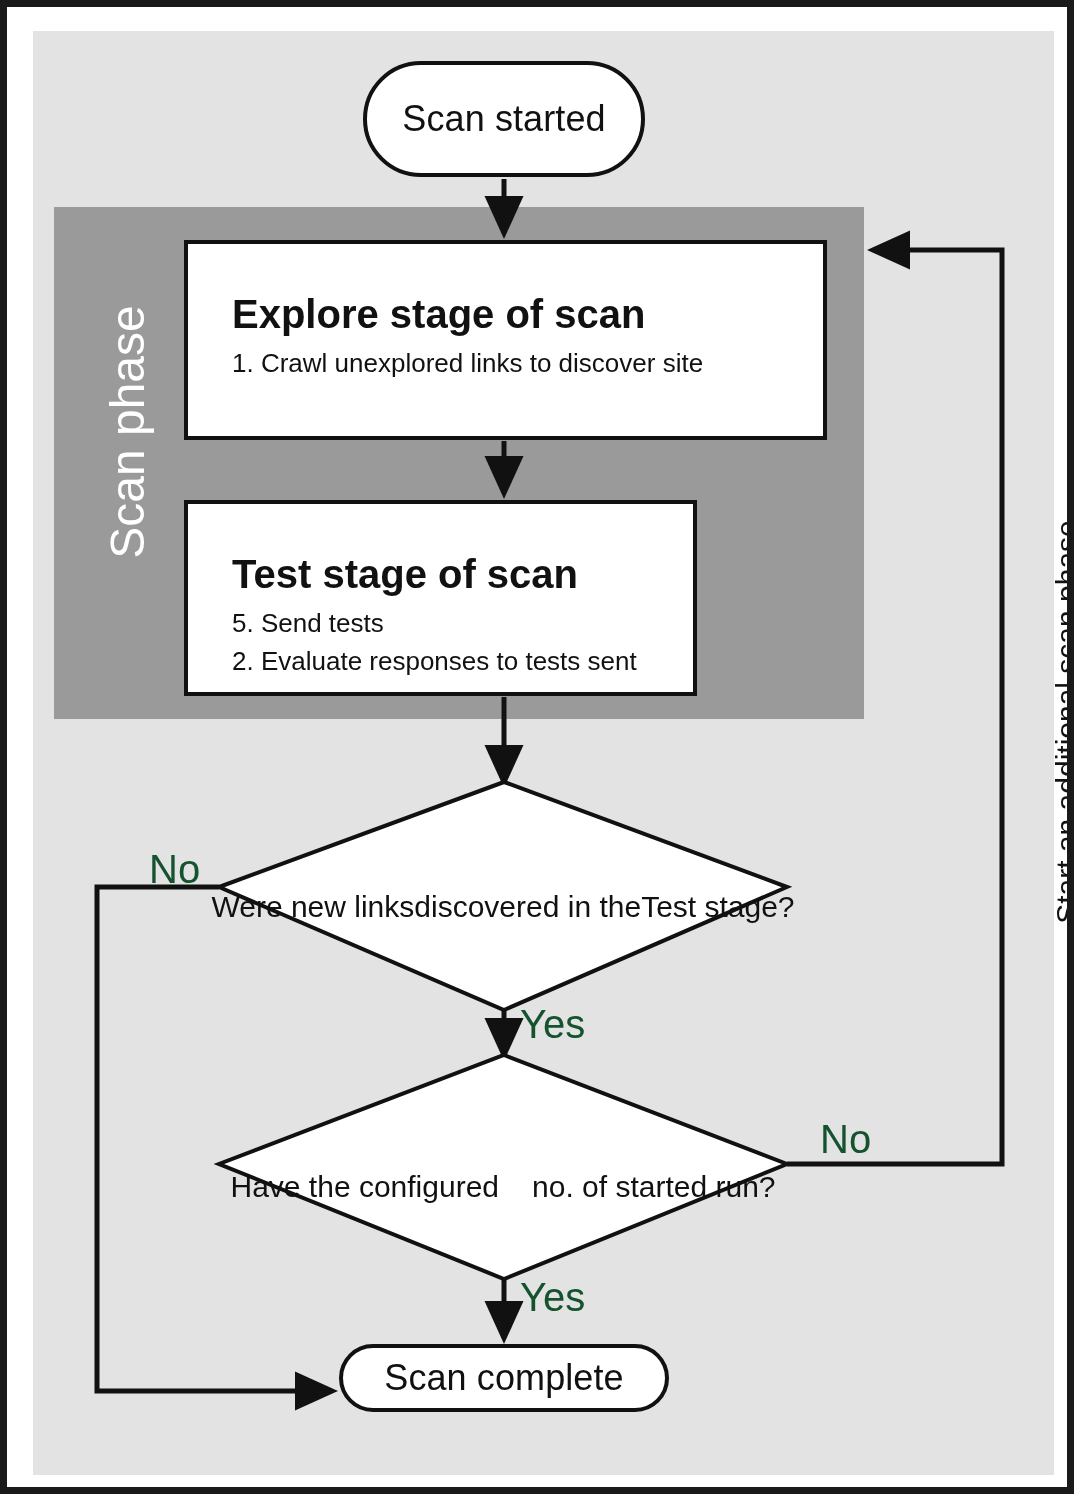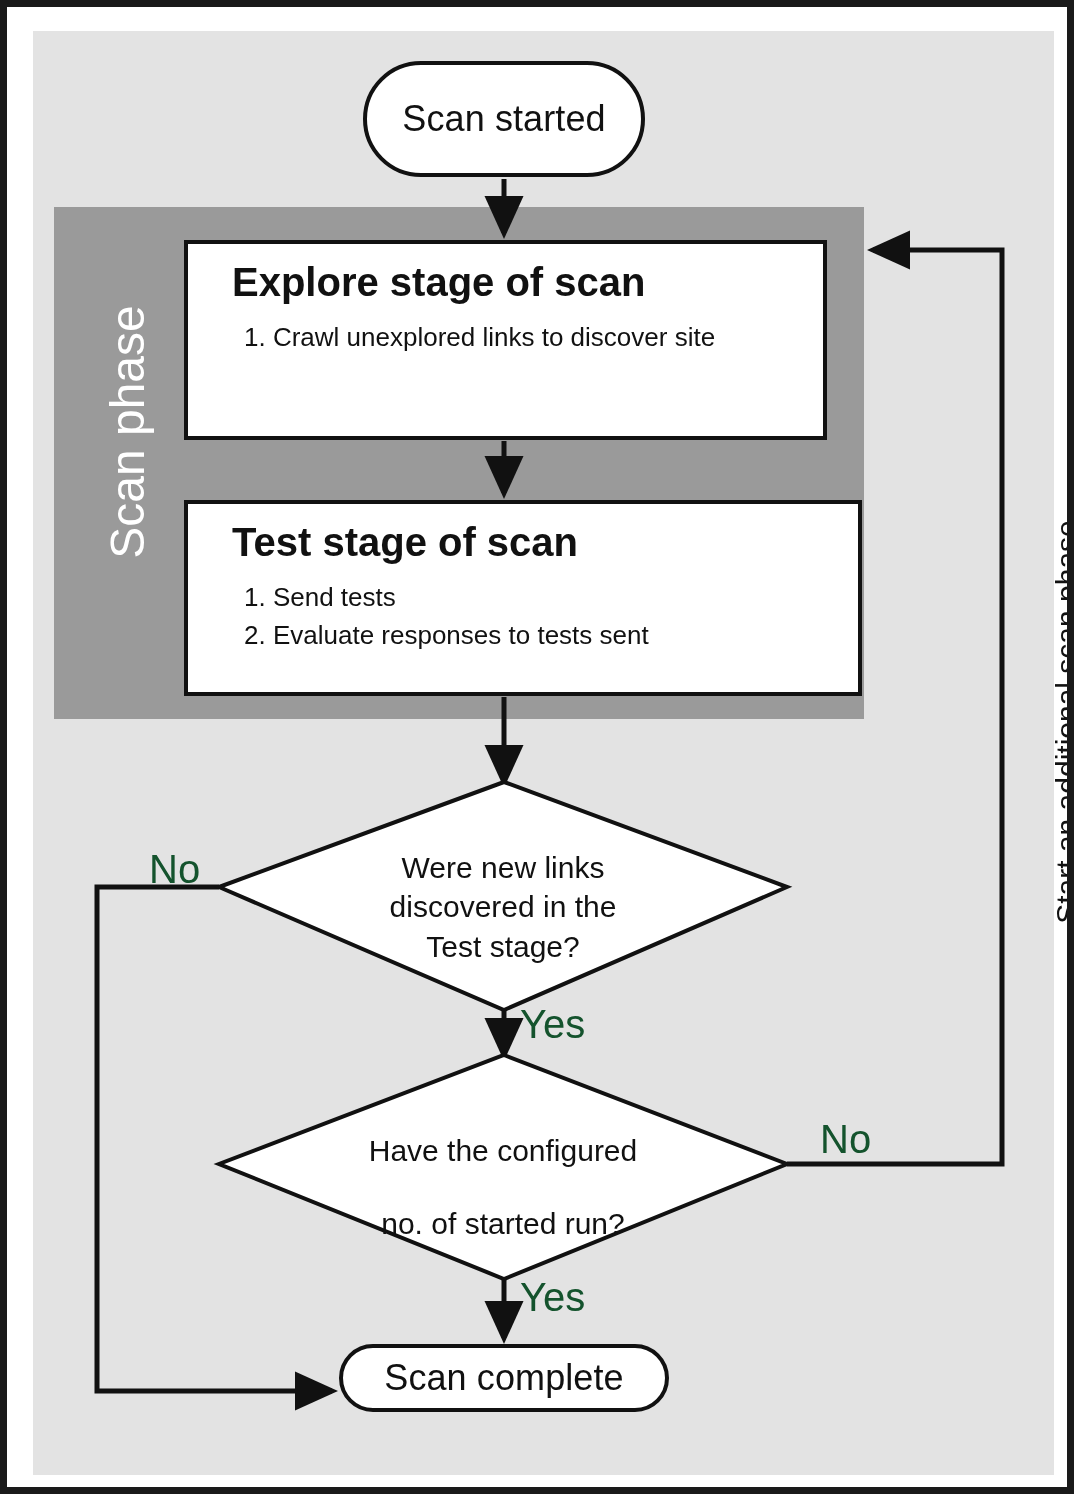--- a/index.html
+++ b/index.html
@@ -81,46 +81,47 @@
 
   
   .stage-box {
     position: absolute;
     background: #ffffff;
     border: 4px solid #111111;
     box-sizing: border-box;
     padding: 14px 44px 10px 44px;
   }
   #explore-stage-box { left: 177px; top: 233px; width: 643px; height: 200px; }
-  #test-stage-box { left: 177px; top: 493px; width: 678px; height: 196px; }
+  #test-stage-box { left: 177px; top: 493px; width: 513px; height: 196px; }
   .stage-title {
     font-size: 40px;
     font-weight: bold;
     color: #111111;
     line-height: 1.2;
     margin-bottom: 6px;
     white-space: nowrap;
+    margin-top: 32px;
   }
   .stage-steps {
     list-style: none;
-    margin: 12px;
+    margin: 0;
     padding: 0;
   }
   .stage-steps li {
     font-size: 26px;
     color: #111111;
     line-height: 1.48;
     white-space: nowrap;
   }
 
   
   .diamond-label {
     position: absolute;
     display: flex;
-    flex-direction: column;
+    flex-direction: row;
     align-items: center;
     justify-content: center;
     text-align: center;
     font-size: 30px;
     line-height: 1.32;
     color: #111111;
     white-space: nowrap;
   }
   #decision-newlinks-label { left: 256px; top: 800px; width: 480px; height: 200px; }
   #decision-phases-label { left: 256px; top: 1090px; width: 480px; height: 180px; gap: 33px; }
@@ -194,21 +195,21 @@
   <div class="stage-box" id="explore-stage-box">
     <div class="stage-title">Explore stage of scan</div>
     <ul class="stage-steps">
       <li>1. Crawl unexplored links to discover site</li>
     </ul>
   </div>
 
   <div class="stage-box" id="test-stage-box">
     <div class="stage-title">Test stage of scan</div>
     <ul class="stage-steps">
-      <li>1. Send tests</li>
+      <li>5. Send tests</li>
       <li>2. Evaluate responses to tests sent</li>
     </ul>
   </div>
 
   <div class="diamond-label" id="decision-newlinks-label">
     <span>Were new links</span>
     <span>discovered in the</span>
     <span>Test stage?</span>
   </div>
 

